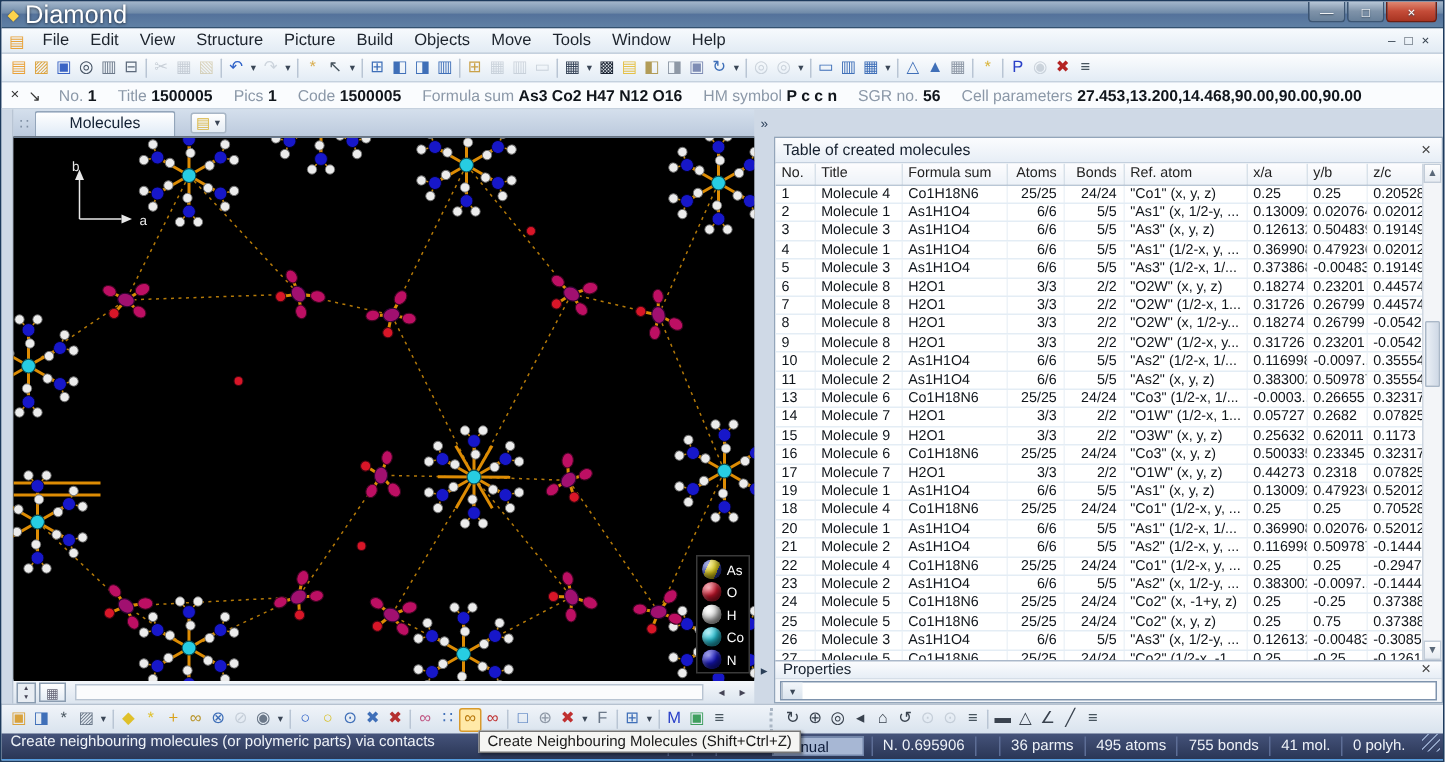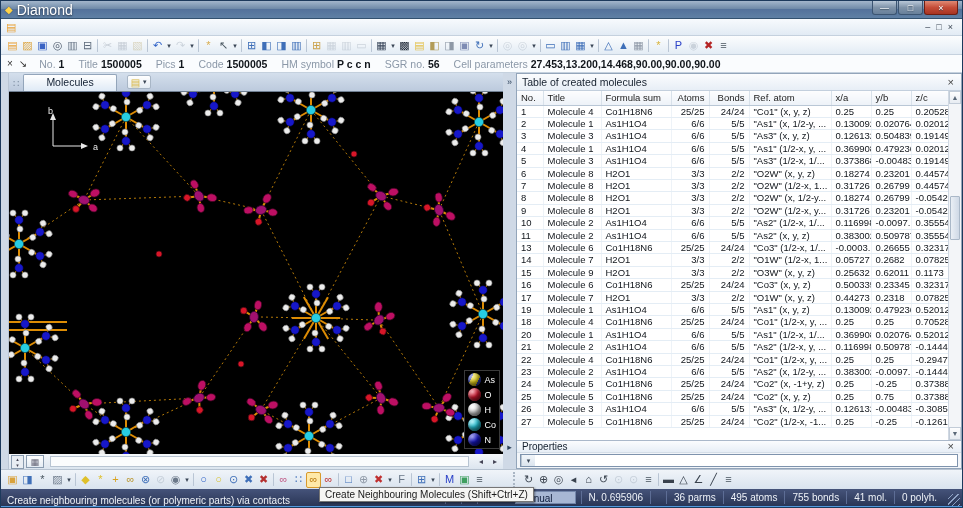--- a/index.html
+++ b/index.html
@@ -4,21 +4,21 @@
 <style>
   html,body{margin:0;padding:0;background:#8a9aac;}
   *{box-sizing:border-box;}
   .win{position:relative;width:963px;height:508px;font-family:"Liberation Sans",sans-serif;
        border:1px solid #1d3a5c;overflow:hidden;background:#cfd9e6;}
   
   .titlebar{height:18px;display:flex;align-items:center;padding:0 4px;
     background:linear-gradient(180deg,#a3b6cb 0%,#708ba9 45%,#54729b 50%,#5f80a4 100%);
     border-bottom:1px solid #33516f;}
   .app-icon{color:#ffd34a;font-size:10px;margin-right:4px;text-shadow:0 0 1px #234;}
-  .title-text{color:#fff;font-size:14px;text-shadow:0 1px 2px rgba(0,0,0,.6);}
+  .title-text{color:#fff;font-size:17px;text-shadow:0 1px 2px rgba(0,0,0,.6);}
   .win-btns{margin-left:auto;display:flex;gap:1px;align-self:flex-start;}
   .win-btn{width:25px;height:14px;display:flex;align-items:center;justify-content:center;
     font-size:9px;color:#fff;background:linear-gradient(#b9c8d8,#7f93a9 50%,#68809a);
     border:1px solid #3c5572;border-top:none;border-radius:0 0 3px 3px;text-shadow:0 1px 1px #345;}
   .win-btn[data-kind="close"]{width:34px;background:linear-gradient(#e08a74,#c44c38 50%,#a83422);border-color:#6e1e12;}
   
   .menubar{height:17px;display:flex;align-items:center;padding:0 3px;
     background:linear-gradient(#f7fafd,#e2ebf4);border-bottom:1px solid #c5d1de;font-size:11px;color:#1c232c;}
   .doc-icon{color:#e8a33b;font-size:11px;margin:0 5px 0 2px;}
   .menu-items{display:flex;}
@@ -71,21 +71,21 @@
   .pager-grid{width:18px;height:13px;border:1px solid #8a9cb0;background:linear-gradient(#fff,#e4ecf4);
     font-size:9px;color:#667;display:flex;align-items:center;justify-content:center;}
   .pager-bar{flex:1;height:11px;margin:0 4px;background:#fbfcfd;border:1px solid #b8c4d2;}
   .pager-arrow{width:12px;height:13px;font-size:8px;color:#445;display:flex;align-items:center;justify-content:center;}
   .mid-strip{width:13px;position:relative;background:#cfd9e6;}
   .dock-btn{position:absolute;left:1px;width:11px;height:12px;font-size:9px;color:#2a3f58;
     display:flex;align-items:center;justify-content:center;}
   .dock-btn.top{top:3px;}
   .dock-btn.bottom{bottom:16px;}
   
-  .right-panel{flex:1;display:flex;flex-direction:column;border:1px solid #93a5ba;background:#fff;}
+  .right-panel{flex:1;display:flex;flex-direction:column;border:1px solid #93a5ba;background:#fff;margin-top:18px;}
   .panel-title{height:17px;display:flex;align-items:center;padding:0 5px;font-size:10.5px;color:#15202e;
     background:linear-gradient(#fbfcfe,#e7eef6);border-bottom:1px solid #c3cfdd;}
   .close-x{margin-left:auto;color:#444;font-size:11px;line-height:1;padding:0 2px;cursor:default;}
   .grid{position:relative;flex:1;overflow:hidden;background:#fff;}
   table.mol{border-collapse:collapse;table-layout:fixed;width:435px;font-size:9.5px;color:#10151b;}
   table.mol th{height:14px;padding:0 4px;font-weight:normal;text-align:left;color:#222;
     background:linear-gradient(#fdfdfe,#edf2f8);border-right:1px solid #d8e1ea;border-bottom:1px solid #b9c7d6;
     white-space:nowrap;overflow:hidden;}
   table.mol td{height:11.4px;line-height:11.4px;padding:0 4px;white-space:nowrap;overflow:hidden;
     border-right:1px solid #eef3f8;border-bottom:1px solid #e4edf5;}
@@ -101,21 +101,21 @@
     background:linear-gradient(#fbfcfe,#e7eef6);border-top:1px solid #aab8ca;border-bottom:1px solid #d5dee8;}
   .combo-row{height:15px;padding:1px 3px;background:#f2f5f9;display:flex;}
   .combo{flex:1;display:flex;align-items:center;border:1px solid #7e93ad;background:#fff;font-size:10px;color:#15202e;}
   .combo-text{flex:1;padding:0 4px;white-space:nowrap;overflow:hidden;}
   .combo-arrow{width:14px;align-self:stretch;display:flex;align-items:center;justify-content:center;
     font-size:7px;color:#3a4656;background:linear-gradient(#f2f6fa,#dbe4ee);border-left:1px solid #b9c5d2;}
   
   .toolbar.bottom{height:20px;border-top:1px solid #b6c2d0;border-bottom:none;
     background:linear-gradient(#f0f4f9,#d9e3ee);}
   .tracking{margin-left:26px;padding-left:6px;border-left:2px dotted #aab6c4;}
-  .statusbar{position:relative;height:17px;display:flex;align-items:flex-end;font-size:10px;color:#eef2f8;
+  .statusbar{position:relative;height:17px;display:flex;align-items:flex-start;font-size:10px;color:#eef2f8;
     background:linear-gradient(#45537a,#2a3656);}
   .sb-msg{flex:1;padding-left:6px;white-space:nowrap;overflow:hidden;}
   .sb-fields{display:flex;align-items:center;height:100%;}
   .sbf{border-left:1px solid #5d6d95;padding:0 7px;height:13px;line-height:13px;white-space:nowrap;min-width:16px;}
   .sbf[data-kind="box"]{background:#a7b7d4;color:#0d1b3a;border:1px solid #7487ab;padding:0 22px 0 4px;margin:0 5px;}
   .sb-grip{width:12px;height:12px;margin:0 2px 0 4px;
     background:repeating-linear-gradient(135deg,transparent 0 3px,#8fa2c4 3px 4px);}
   .tooltip{position:absolute;left:318px;top:486px;height:15px;line-height:14px;z-index:10;
     background:#f5f5f3;border:1px solid #767676;color:#1a1a1a;font-size:10px;padding:0 5px;
     box-shadow:1px 1px 2px rgba(0,0,0,.45);white-space:nowrap;}
@@ -142,20 +142,34 @@
     <div class="win-btns">
 
     <span class="win-btn">—</span>
         <span class="win-btn">□</span>
         <span class="win-btn" data-kind="close">×</span>
       </div>
   </div>
 
   <div class="menubar">
     <span class="doc-icon">▤</span>
+    <div class="menu-items">
+
+    <span class="menu-item">File</span>
+        <span class="menu-item">Edit</span>
+        <span class="menu-item">View</span>
+        <span class="menu-item">Structure</span>
+        <span class="menu-item">Picture</span>
+        <span class="menu-item">Build</span>
+        <span class="menu-item">Objects</span>
+        <span class="menu-item">Move</span>
+        <span class="menu-item">Tools</span>
+        <span class="menu-item">Window</span>
+        <span class="menu-item">Help</span>
+      </div>
     <div class="mdi-btns">
 
     <span>–</span>
         <span>□</span>
         <span>×</span>
       </div>
   </div>
 
   <div class="toolbar top">
     <div class="tb-icons">
@@ -227,20 +241,21 @@
 
     <span>×</span>
         <span>↘</span>
       </div>
     <div class="info-fields">
 
     <span><span class="if-label">No.</span><span class="if-value">1</span></span>
         <span><span class="if-label">Title</span><span class="if-value">1500005</span></span>
         <span><span class="if-label">Pics</span><span class="if-value">1</span></span>
         <span><span class="if-label">Code</span><span class="if-value">1500005</span></span>
+        <span><span class="if-label">Formula sum</span><span class="if-value">As3 Co2 H47 N12 O16</span></span>
         <span><span class="if-label">HM symbol</span><span class="if-value">P c c n</span></span>
         <span><span class="if-label">SGR no.</span><span class="if-value">56</span></span>
         <span><span class="if-label">Cell parameters</span><span class="if-value">27.453,13.200,14.468,90.00,90.00,90.00</span></span>
       </div>
   </div>
 
   <div class="main">
     <div class="left-strip"></div>
 
     <div class="left-panel">

